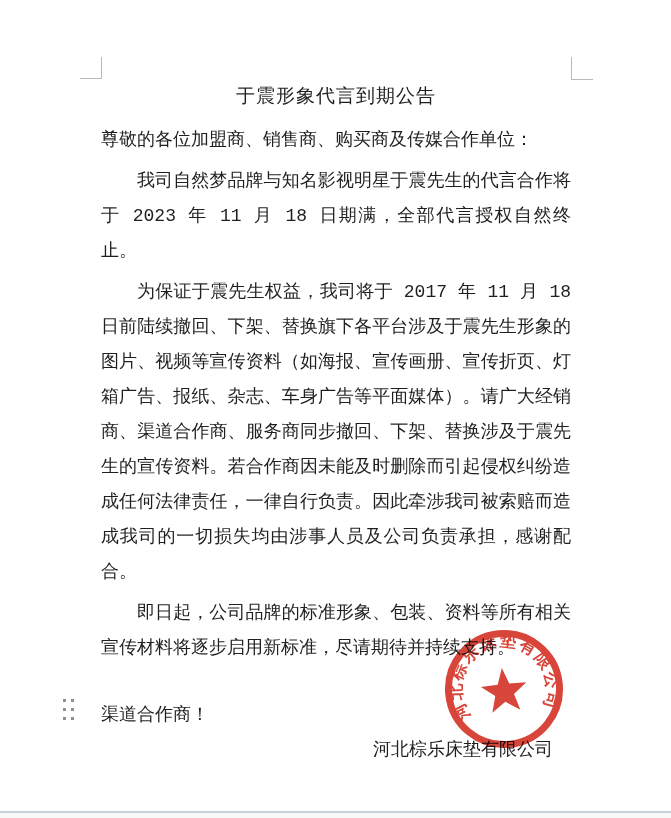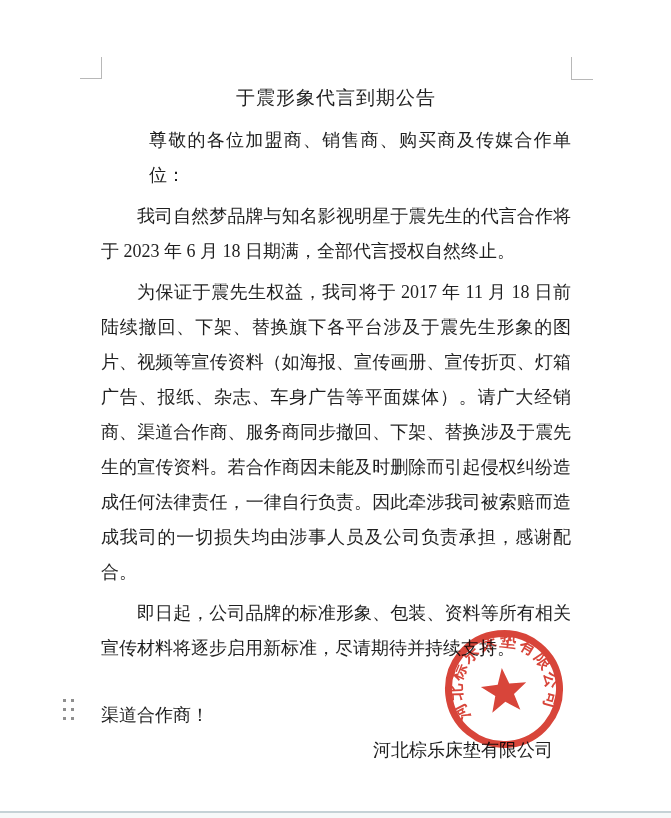--- a/index.html
+++ b/index.html
@@ -21,32 +21,32 @@
   .mark-tr-v { left: 571px; top: 57px; width: 1px; height: 23px; }
   .mark-tr-h { left: 571px; top: 79px; width: 22px; height: 1px; }
 
   .content {
     position: absolute;
     left: 101px; top: 80px;
     width: 470px;
     color: #1f1f1f;
     font-size: 18px;
     line-height: 35px;
+    font-family: Liberation Mono, monospace;
   }
   .doc-title {
     font-size: 19px;
     font-weight: normal;
     text-align: center;
     letter-spacing: 1px;
     line-height: 35px;
     margin-bottom: 8px;
   }
   .salutation {
     text-align: justify;
-    margin-left: 48px;
   }
   .body-para {
     text-align: justify;
     text-indent: 2em;
     margin-top: 6px;
   }
   .closing {
     margin-top: 32px;
   }
   .sig-company {
@@ -113,21 +113,21 @@
     <span class="mark mark-tl-h"></span>
   </div>
   <div>
     <span class="mark mark-tr-v"></span>
     <span class="mark mark-tr-h"></span>
   </div>
 
   <div class="content">
     <h1 class="doc-title">于震形象代言到期公告</h1>
     <p class="salutation">尊敬的各位加盟商、销售商、购买商及传媒合作单位：</p>
-    <p class="body-para">我司自然梦品牌与知名影视明星于震先生的代言合作将于 2023 年 6 月 18 日期满，全部代言授权自然终止。</p>
+    <p class="body-para">我司自然梦品牌与知名影视明星于震先生的代言合作将于 2023 年 11 月 18 日期满，全部代言授权自然终止。</p>
     <p class="body-para">为保证于震先生权益，我司将于 2017 年 11 月 18 日前陆续撤回、下架、替换旗下各平台涉及于震先生形象的图片、视频等宣传资料（如海报、宣传画册、宣传折页、灯箱广告、报纸、杂志、车身广告等平面媒体）。请广大经销商、渠道合作商、服务商同步撤回、下架、替换涉及于震先生的宣传资料。若合作商因未能及时删除而引起侵权纠纷造成任何法律责任，一律自行负责。因此牵涉我司被索赔而造成我司的一切损失均由涉事人员及公司负责承担，感谢配合。</p>
     <p class="body-para">即日起，公司品牌的标准形象、包装、资料等所有相关宣传材料将逐步启用新标准，尽请期待并持续支持。</p>
     <p class="closing">渠道合作商！</p>
     <p class="sig-company">河北棕乐床垫有限公司</p>
   </div>
 
   <div class="anchor-dots">
     <span></span>
       <span></span>
       <span></span>

